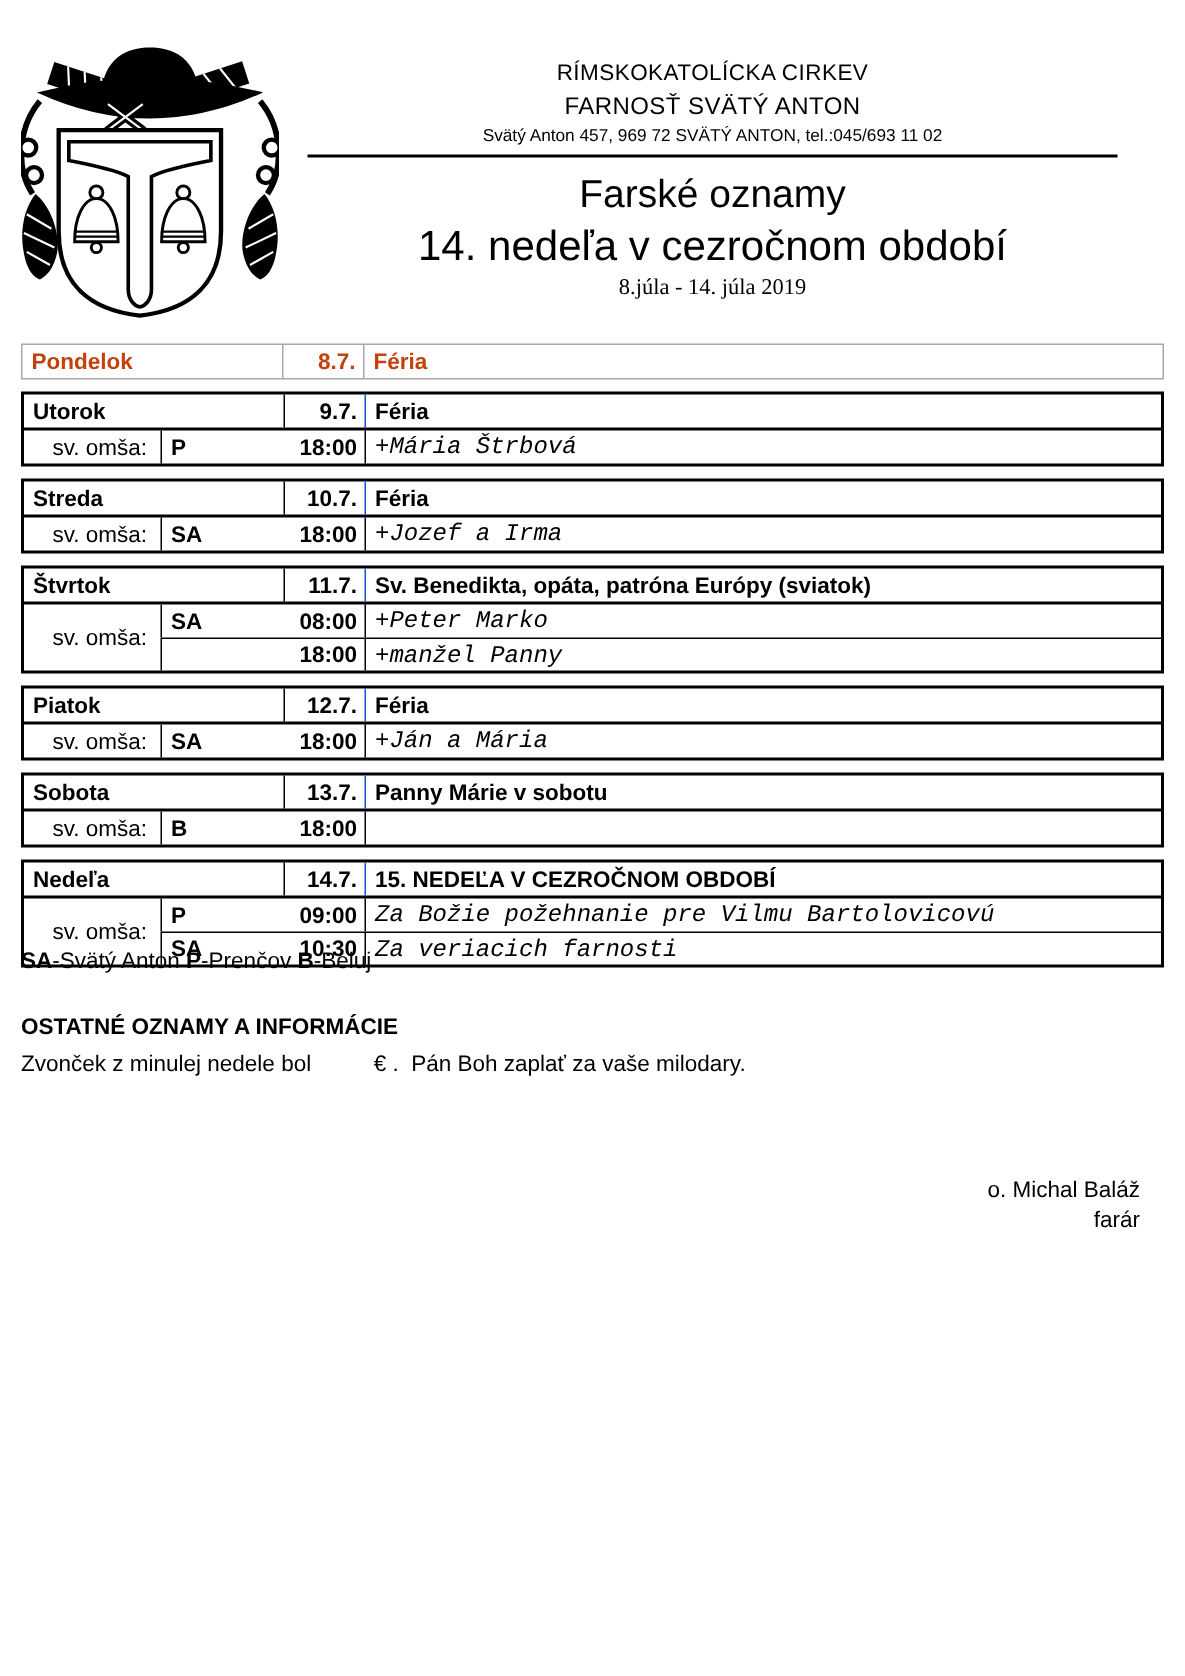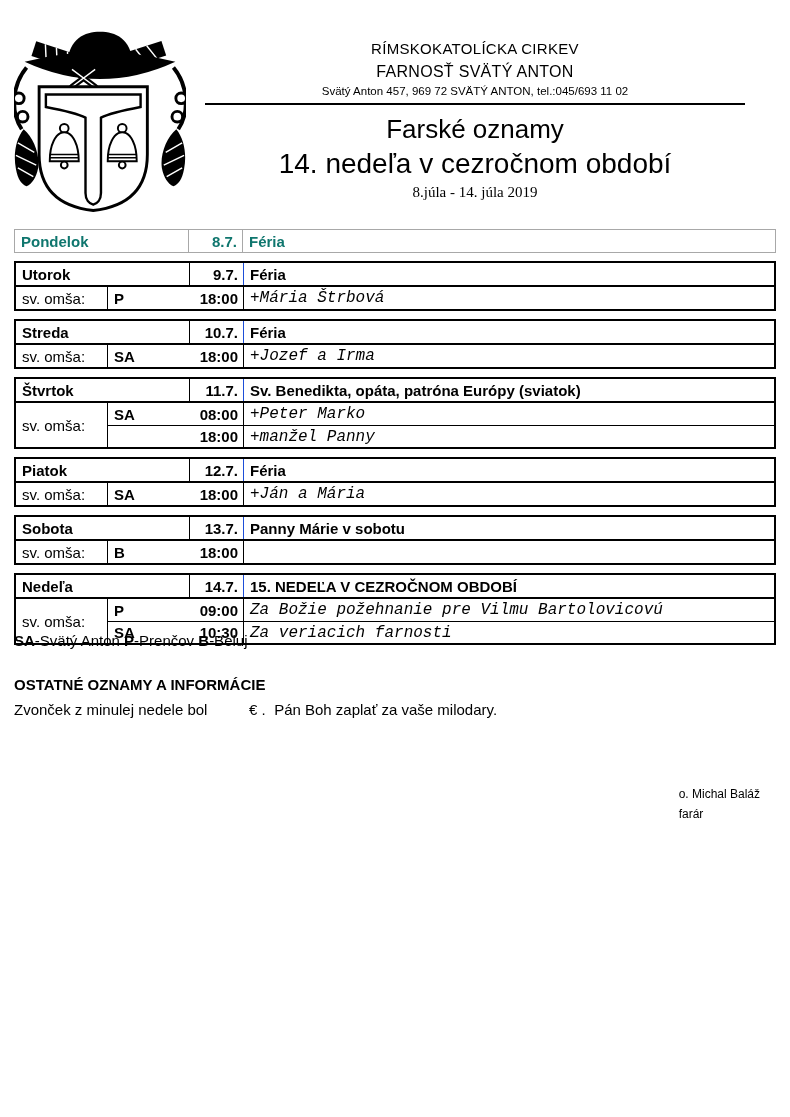--- a/index.html
+++ b/index.html
@@ -16,44 +16,44 @@
   .org2{font-size:16px;line-height:23px;letter-spacing:.3px}
   .addr{font-size:11.5px;line-height:16px}
   .rule{border-top:2px solid #000;margin:4px 15px 0 15px}
   .title-main{font-size:26px;line-height:34px;margin-top:7px}
   .title-sub{font-size:28px;line-height:35px}
   .title-date{font-family:"Liberation Serif",serif;font-size:15px;line-height:19px;margin-top:2px}
 
   
   .schedule{position:absolute;left:14px;top:229px;width:762px}
   .day-block{border:2px solid #000;margin-bottom:8px;background:#fff}
-  .day-block.muted{border:1px solid #a8a8a8;color:#0f766e}
+  .day-block.muted{border:1px solid #a8a8a8;color:#c2410c}
   .day-header{display:flex;height:22px;font-weight:bold;font-size:15px}
   .cell{display:flex;align-items:center;overflow:hidden;white-space:nowrap}
   .c-day{width:173px;padding-left:6px}
   .c-date{width:54px;border-left:1px solid #000;justify-content:flex-end;padding-right:5px}
   .c-feast{flex:1;border-left:1px solid #1d4ed8;padding-left:6px}
   .muted .c-date,.muted .c-feast{border-left-color:#a8a8a8}
   .day-body{display:flex;border-top:2px solid #000}
-  .c-masslabel{width:91px;padding-left:6px;font-size:15px;font-weight:normal}
+  .c-masslabel{width:91px;padding-left:19px;font-size:15px;font-weight:normal}
   .mass-rows{flex:1;display:flex;flex-direction:column}
   .mass-row{display:flex;height:22px}
   .mass-row + .mass-row{border-top:1px solid #000}
   .c-codetime{width:136px;border-left:1px solid #000;justify-content:space-between;
               padding:0 5px 0 6px;font-weight:bold;font-size:15px}
   .c-intention{flex:1;border-left:1px solid #000;font-family:Liberation Mono, monospace;
                font-style:italic;font-size:16px;padding-left:6px}
 
   
   .legend{position:absolute;left:14px;top:632px;font-size:15px}
   .legend b{font-weight:bold}
   .ann{position:absolute;left:14px;top:676px;font-size:15px;width:760px}
   .ann-h{font-weight:bold;font-size:15px;margin-bottom:6px}
   .ann-line{line-height:22px;white-space:pre-wrap}
-  .sig{position:absolute;right:30px;top:784px;text-align:left;font-size:12px;line-height:20px}
+  .sig{position:absolute;right:30px;top:784px;text-align:right;font-size:15px;line-height:20px}
 </style>
 </head>
 <body>
 
 <svg class="crest" viewBox="0 0 178 195" xmlns="http://www.w3.org/2000/svg">
   <defs>
     <g id="bell">
       <circle cx="0" cy="-21" r="4.5" fill="#fff" stroke="#000" stroke-width="2"></circle>
       <path d="M-15,13 C-15,-6 -8,-14 -4,-16 C-2,-17 2,-17 4,-16 C8,-14 15,-6 15,13 Z" fill="#fff" stroke="#000" stroke-width="2"></path>
       <path d="M-15,6 L15,6 M-15,9.5 L15,9.5" stroke="#000" stroke-width="1.5" fill="none"></path>

